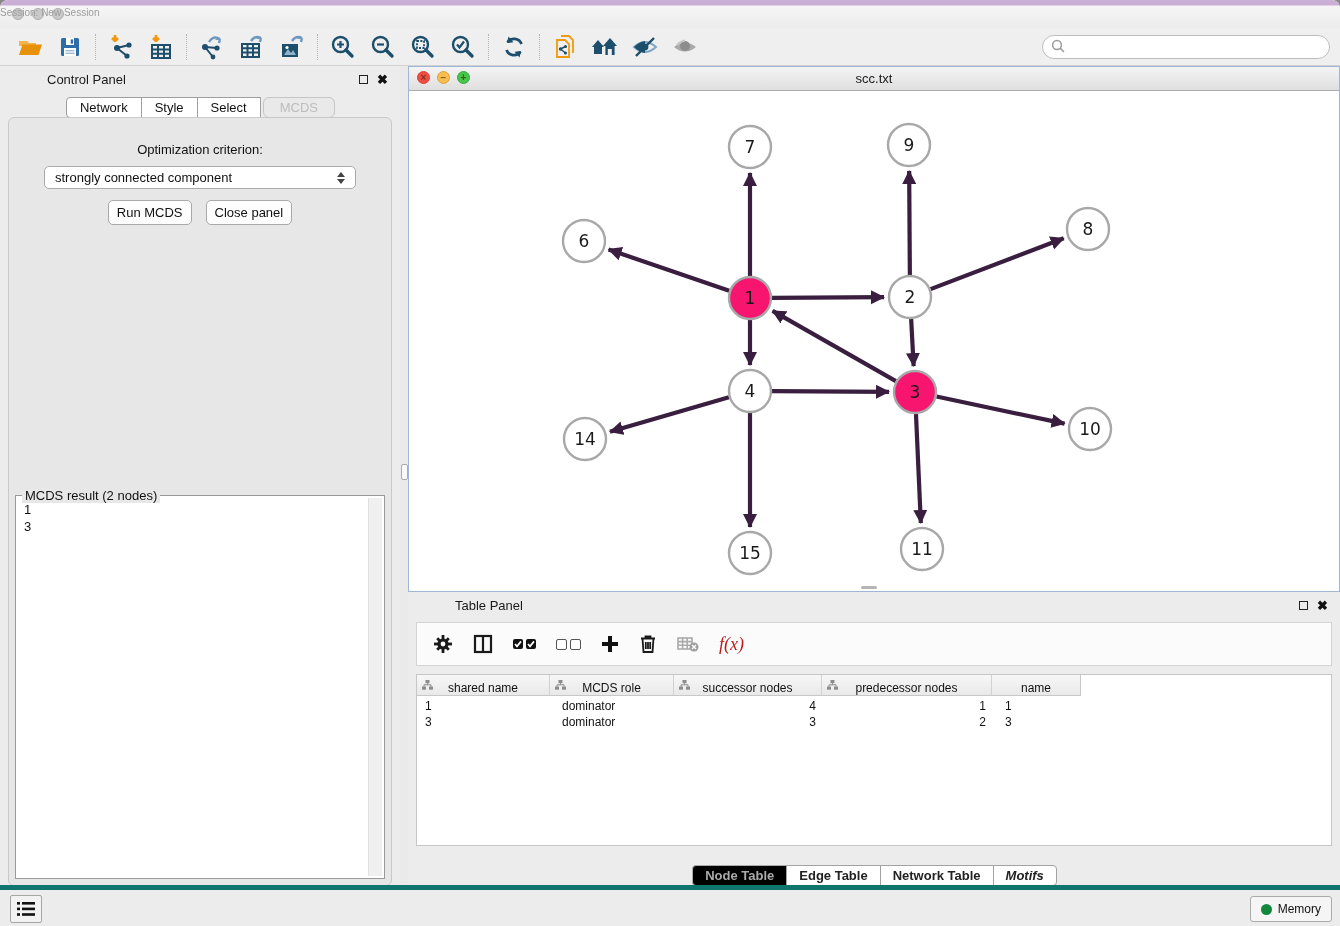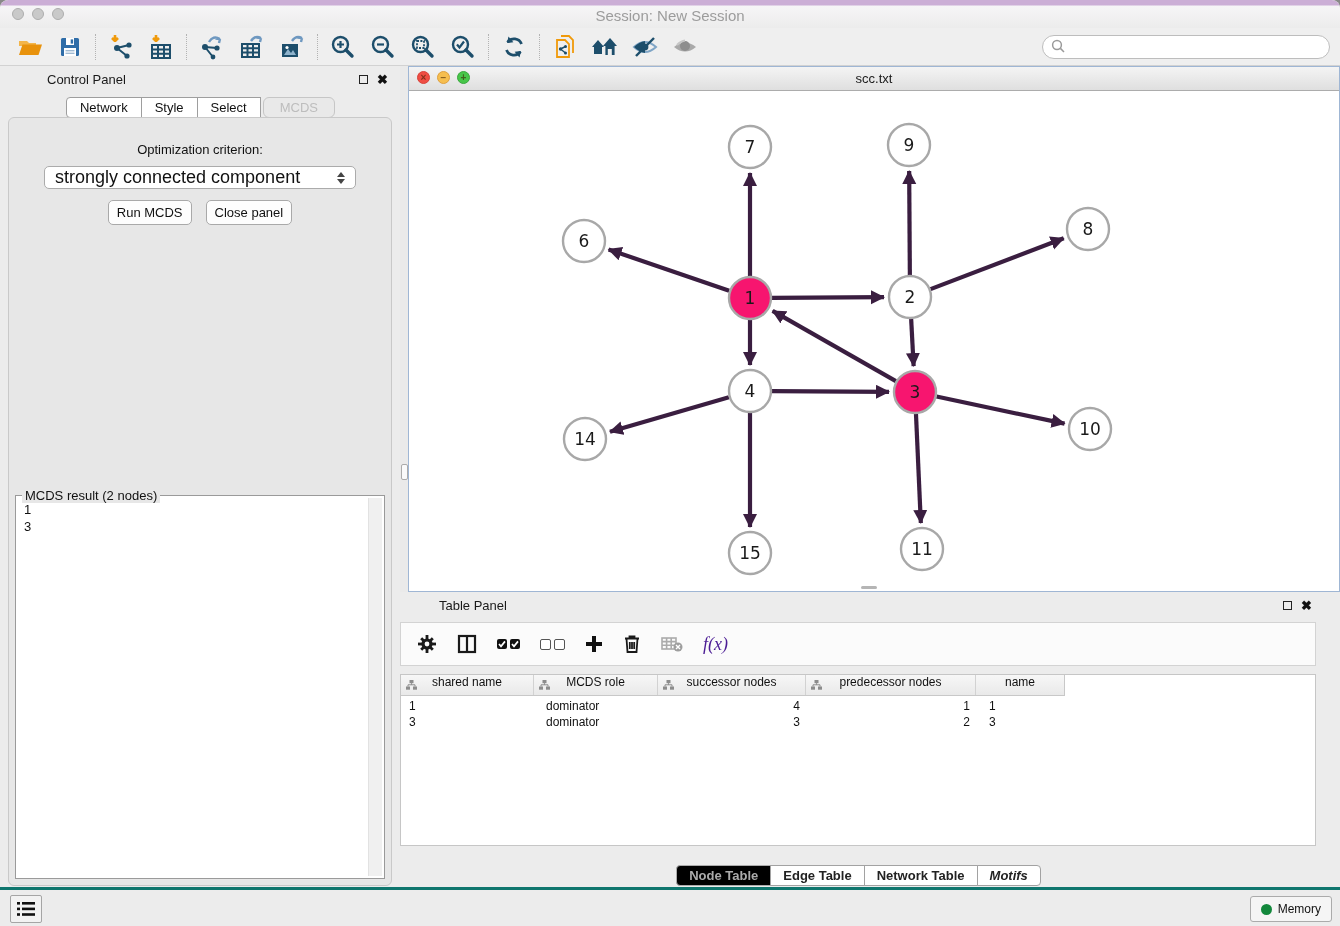--- a/index.html
+++ b/index.html
@@ -4,21 +4,21 @@
 <style>
   html,body{margin:0;padding:0;background:#888;}
   .app{position:relative;width:1340px;height:926px;background:#ECECEC;
        font-family:"Liberation Sans",sans-serif;overflow:hidden;border-radius:8px 8px 0 0;}
   
   .titlebar{position:absolute;top:0;left:0;right:0;height:28px;
     background:linear-gradient(180deg,#CBAED6 0,#CBAED6 5px,#F6F5F7 6px,#ECECEC 28px);
     border-radius:8px 8px 0 0;}
   .traffic-main{position:absolute;left:12px;top:8px;display:flex;gap:8px;}
   .tl-gray{width:12px;height:12px;border-radius:50%;background:#C9C9C9;border:1px solid #ADADAD;box-sizing:border-box;}
-  .win-title{position:absolute;left:0;right:0;top:7px;text-align:center;font-size:15px;color:#9C9C9C;}
+  .win-title{position:absolute;left:0;right:0;top:7px;text-align:left;font-size:10px;color:#9C9C9C;}
   
   .toolbar{position:absolute;top:28px;left:0;right:0;height:38px;background:#EFEFEF;
     border-bottom:1px solid #D2D2D2;display:flex;align-items:center;padding:0 10px;box-sizing:border-box;}
   .tb-btn{width:40px;height:32px;display:flex;align-items:center;justify-content:center;flex:0 0 auto;}
   .tb-sep{width:0;height:26px;border-left:1px dotted #B3B3B3;margin:0 5px;flex:0 0 auto;}
   .search-field{margin-left:auto;width:288px;height:24px;background:#fff;border:1px solid #BDBDBD;
     border-radius:13px;display:flex;align-items:center;padding:0 8px;box-sizing:border-box;}
   .search-field input{border:none;outline:none;flex:1;font-size:12px;background:transparent;margin-left:5px;}
   
   .control-panel{position:absolute;top:66px;left:0;width:400px;height:824px;background:#ECECEC;}
@@ -28,21 +28,21 @@
   .close-ic{font-size:13px;font-weight:bold;color:#111;line-height:11px;}
   .cp-tabs{position:absolute;top:31px;left:0;right:0;display:flex;justify-content:center;align-items:flex-end;}
   .tab{height:21px;padding:0 13px;background:#fff;border:1px solid #9E9E9E;font-size:13px;
     display:flex;align-items:center;margin-right:-1px;color:#111;box-sizing:border-box;}
   .tab:first-child{border-radius:4px 0 0 4px;}
   .tab-mcds{background:#E9E9E9;color:#BDBDBD;border:1px solid #C6C6C6;border-radius:6px;margin-left:3px;padding:0 16px;}
   .cp-content{position:absolute;top:51px;left:8px;right:8px;bottom:4px;background:#E7E7E7;
     border:1px solid #C9C9C9;border-radius:6px;}
   .opt-label{margin-top:24px;text-align:center;font-size:13px;color:#111;}
   .criterion-select{margin:9px auto 0;width:312px;height:23px;background:#fff;border:1px solid #ABABAB;
-    border-radius:5px;display:flex;align-items:center;padding:0 10px;font-size:18px;color:#111;box-sizing:border-box;}
+    border-radius:5px;display:flex;align-items:center;padding:0 10px;font-size:13px;color:#111;box-sizing:border-box;}
   .stepper{margin-left:auto;display:flex;flex-direction:column;gap:2px;}
   .stepper i{width:0;height:0;border-left:4px solid transparent;border-right:4px solid transparent;}
   .step-up{border-bottom:5px solid #444;}
   .step-dn{border-top:5px solid #444;}
   .btn-row{display:flex;justify-content:center;gap:14px;margin-top:11px;}
   .btn{height:23px;padding:0 8px;background:#FDFDFD;border:1px solid #A9A9A9;border-radius:5px;
     font-size:13px;color:#111;display:flex;align-items:center;font-family:inherit;}
   .result-fieldset{position:absolute;left:6px;right:6px;top:377px;bottom:6px;background:#fff;border:1px solid #9A9A9A;}
   .result-legend{position:absolute;top:-8px;left:6px;background:#E7E7E7;padding:0 3px;font-size:13px;color:#111;}
   .result-text{margin:5px 8px;font-size:13px;color:#111;white-space:pre;line-height:17px;font-family:inherit;}
@@ -56,48 +56,48 @@
     position:relative;display:flex;align-items:center;justify-content:center;font-size:13px;color:#1A1A1A;}
   .traffic{position:absolute;left:8px;top:4px;display:flex;gap:7px;}
   .tl{width:13px;height:13px;border-radius:50%;font-size:10px;line-height:12px;text-align:center;
       color:rgba(60,30,0,0.6);font-weight:bold;box-sizing:border-box;}
   .tl-red{background:#EF4D43;border:1px solid #D8423A;}
   .tl-yellow{background:#F6BE4F;border:1px solid #DFA03E;}
   .tl-green{background:#47C649;border:1px solid #3AA73E;}
   .graph-area{position:absolute;left:0;top:23px;width:930px;height:501px;}
   .h-scroll-hint{position:absolute;left:452px;bottom:2px;width:16px;height:3px;background:#B5B5B5;border-radius:2px;}
   
-  .table-panel{position:absolute;left:392px;top:592px;width:932px;height:298px;background:#ECECEC;}
+  .table-panel{position:absolute;left:408px;top:592px;width:932px;height:298px;background:#ECECEC;}
   .tp-toolbar{position:absolute;left:8px;top:30px;right:8px;height:44px;background:#FBFBFB;
     border:1px solid #D3D3D3;display:flex;align-items:center;gap:20px;padding:0 16px;box-sizing:border-box;}
   .tt-ic{display:flex;align-items:center;justify-content:center;}
-  .fx{font-family:"Liberation Serif",serif;font-style:italic;font-size:18px;color:#4c1d95;}
+  .fx{font-family:"Liberation Serif",serif;font-style:italic;font-size:18px;color:#b91c1c;}
   .pair{display:flex;gap:3px;}
   .cbx{width:10px;height:10px;background:#111;border-radius:2px;position:relative;}
   .cbx svg{position:absolute;left:1px;top:1px;}
   .cbe{width:9px;height:9px;border:1.5px solid #555;border-radius:2px;background:#fff;}
   .tp-table{position:absolute;left:8px;top:82px;right:8px;height:172px;background:#fff;
     border:1px solid #C6C6C6;overflow:hidden;box-sizing:border-box;}
   .thead{display:flex;height:20px;background:linear-gradient(#F7F7F7,#E9E9E9);
     border-bottom:1px solid #C8C8C8;width:663px;border-right:1px solid #C8C8C8;box-sizing:content-box;}
-  .th{display:flex;align-items:flex-start;justify-content:center;border-right:1px solid #D2D2D2;
+  .th{display:flex;align-items:flex-end;justify-content:center;border-right:1px solid #D2D2D2;
     font-size:12px;color:#111;position:relative;box-sizing:border-box;}
   .th:last-child{border-right:none;}
   .th .tree-ic{position:absolute;left:5px;top:5px;}
   .tbody{font-size:12px;color:#111;padding-top:2px;}
   .trw{display:flex;height:16px;align-items:center;}
   .td{box-sizing:border-box;overflow:hidden;white-space:nowrap;}
   .tp-tabs{position:absolute;left:0;right:0;bottom:4px;display:flex;justify-content:center;}
   .btab{height:21px;padding:0 12px;background:#fff;border:1px solid #A2A2A2;font-size:13px;font-weight:bold;
     color:#222;display:flex;align-items:center;margin-right:-1px;box-sizing:border-box;}
   .btab:first-child{border-radius:4px 0 0 4px;}
   .btab:last-child{border-radius:0 4px 4px 0;font-style:italic;}
   .btab.active{background:#000000;color:#ABABAB;border-color:#ABABAB;}
   
-  .statusbar{position:absolute;left:0;right:0;bottom:0;height:36px;background:#ECECEC;border-top:3px solid #0f766e;}
+  .statusbar{position:absolute;left:0;right:0;bottom:0;height:36px;background:#ECECEC;border-top:5px solid #0f766e;}
   .list-btn{position:absolute;left:10px;top:5px;width:30px;height:26px;background:#F2F2F2;
     border:1px solid #A5A5A5;border-radius:2px;display:flex;align-items:center;justify-content:center;}
   .memory-btn{position:absolute;right:8px;top:6px;height:24px;padding:0 10px;background:#F5F5F5;
     border:1px solid #ABABAB;border-radius:3px;display:flex;align-items:center;gap:6px;font-size:12px;color:#111;}
   .mem-dot{width:11px;height:11px;border-radius:50%;background:#13883C;}
 </style>
 </head>
 <body>
 
 <div class="app">

